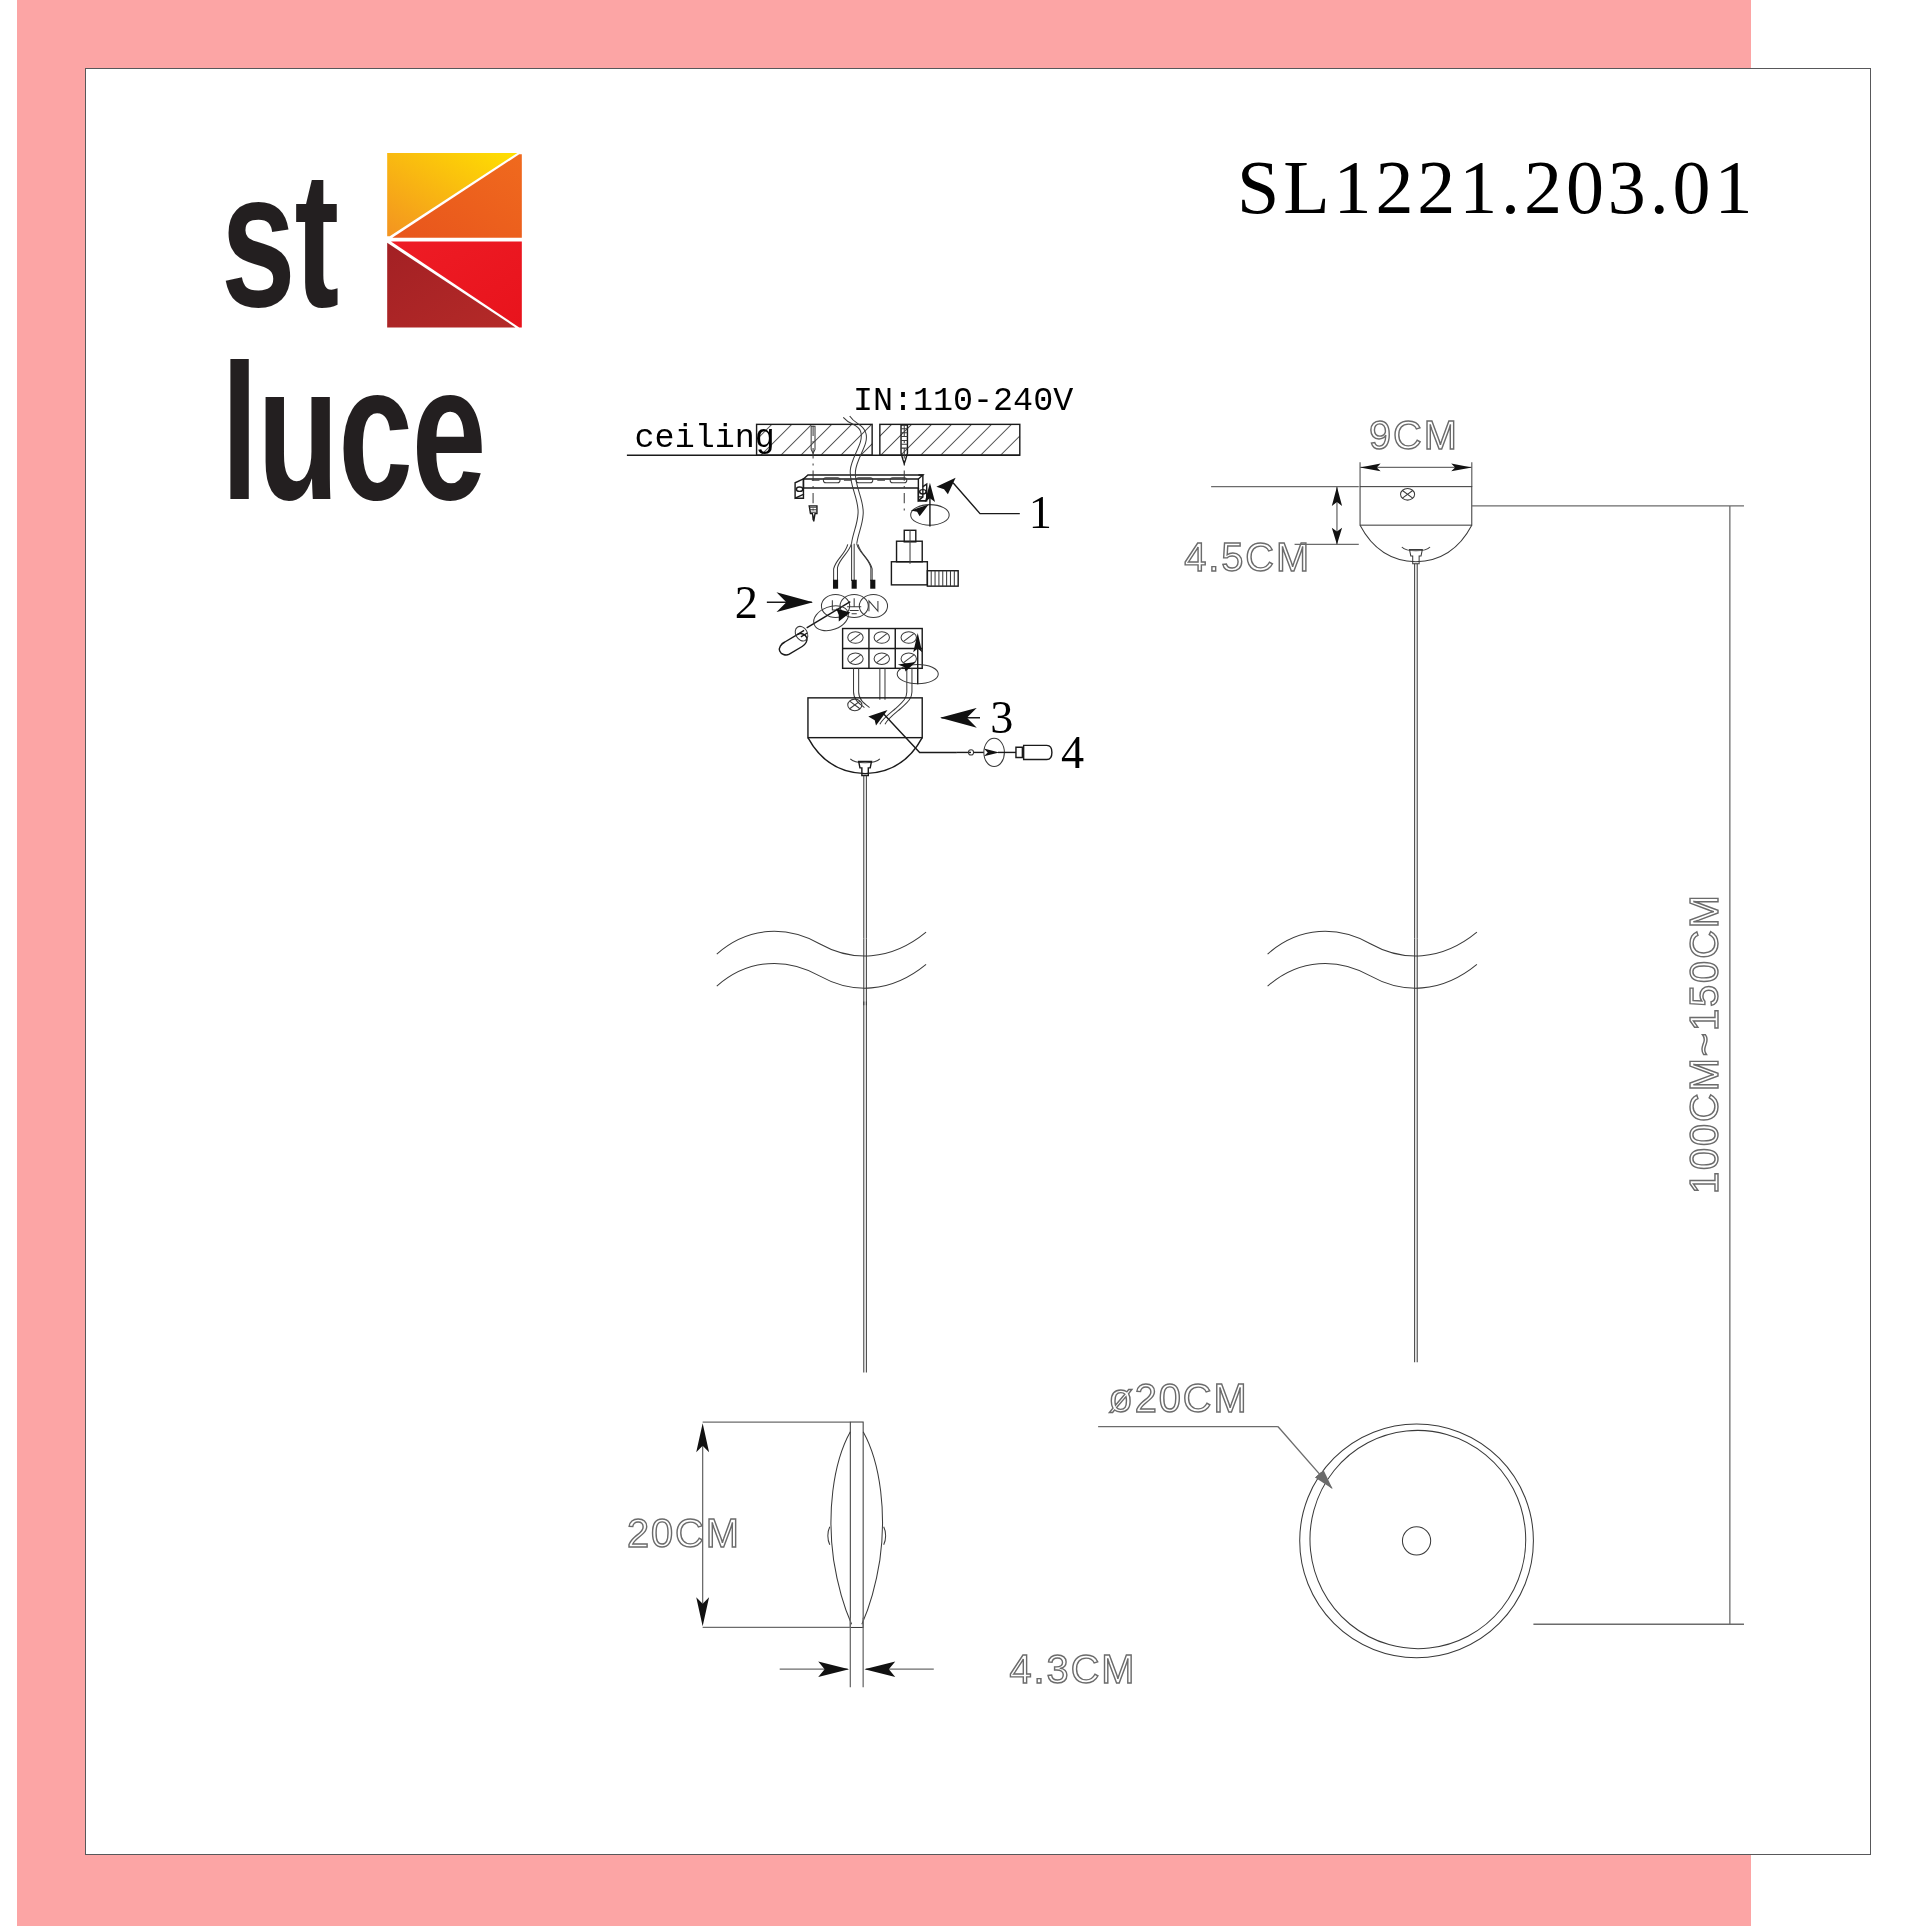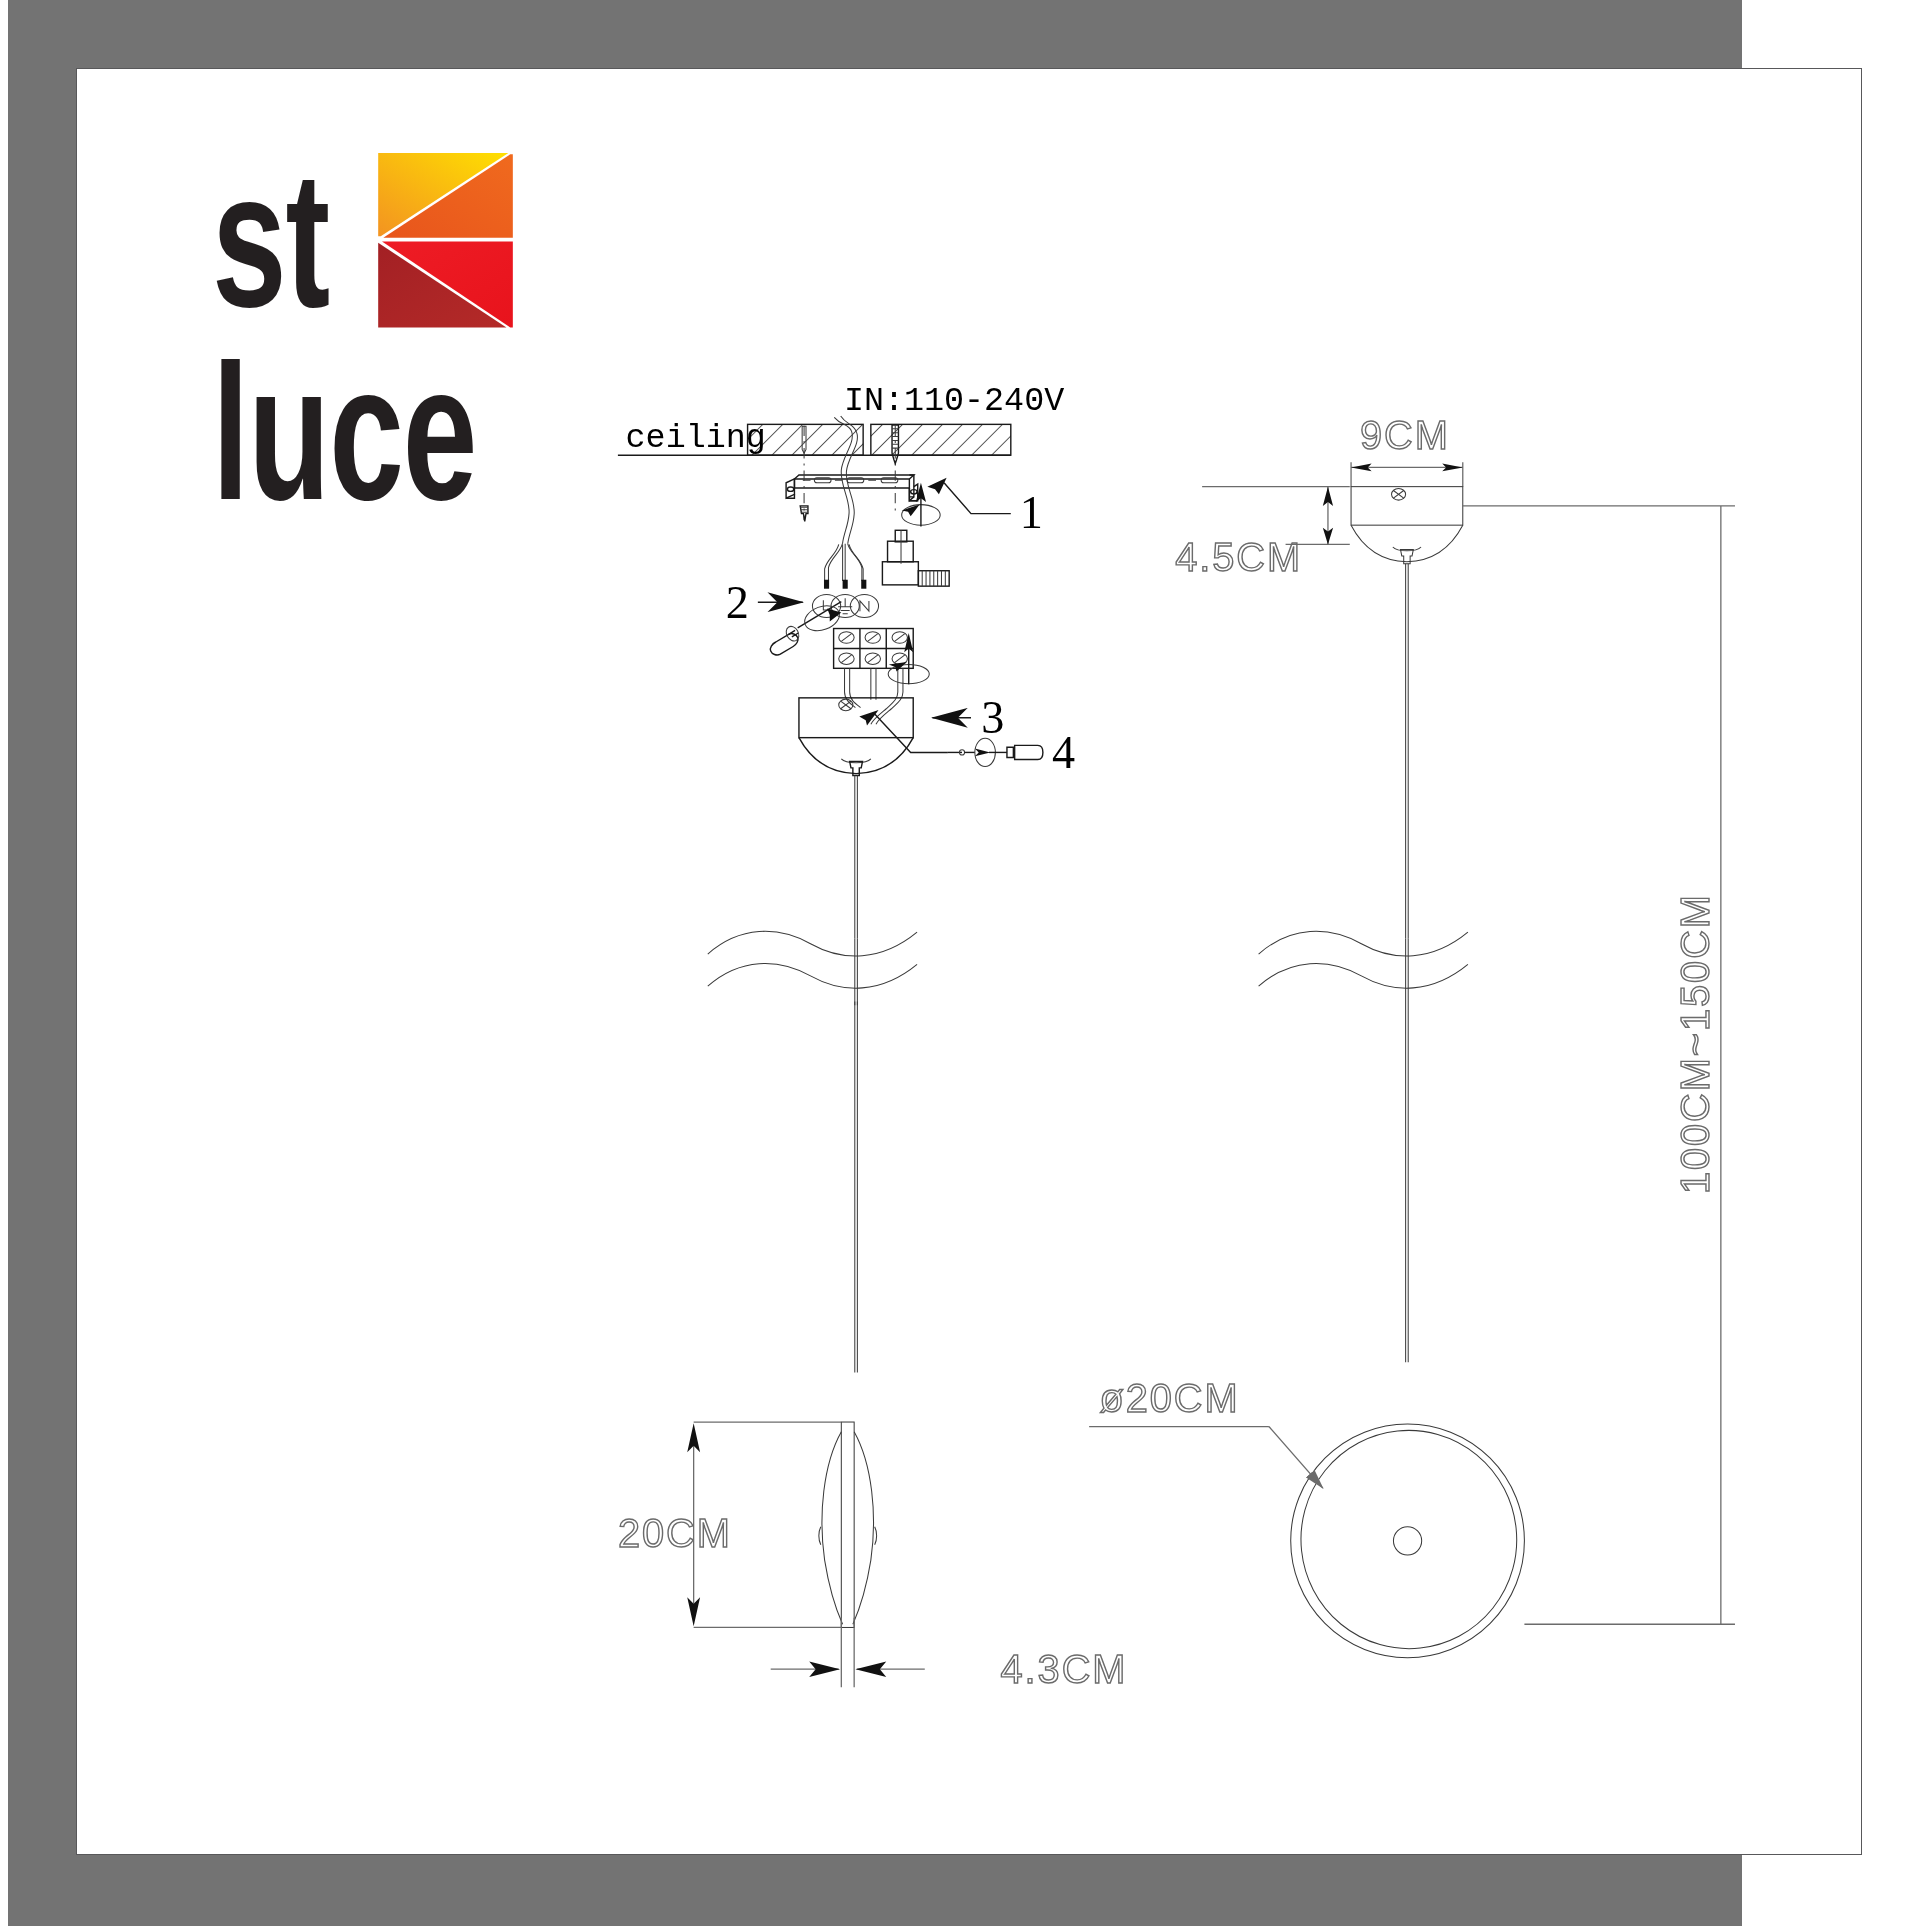--- a/index.html
+++ b/index.html
@@ -4,22 +4,22 @@
 <title>SL1221.203.01</title>
 <style>
   html,body{margin:0;padding:0;background:#ffffff;}
   body{
     width:1926px;height:1926px;
     font-family:"Liberation Serif", serif;
     overflow:hidden;
     position:relative;
   }
   #sheet{
-    position:absolute;left:8px;top:0;width:1734px;height:1926px;
-    background:#737373;
+    position:absolute;left:17px;top:0;width:1734px;height:1926px;
+    background:#fca5a5;
   }
   .frame{
     position:absolute;
     left:68px;top:68px;
     width:1786px;height:1787px;
     border:1.9px solid #58585a;
     box-sizing:border-box;
     background:#ffffff;
   }
   
@@ -112,20 +112,21 @@
       </defs>
 
       <polygon points="0,0 203,0 4,130 0,130" fill="url(#gTL)"></polygon>
       <polygon points="206,2 210,2 210,132 8,132" fill="url(#gTR)"></polygon>
 
       <polygon points="0,140 200,272 0,272" fill="url(#gBL)"></polygon>
       <polygon points="6,138 210,138 210,272 206,272" fill="url(#gBR)"></polygon>
     </svg>
   </div>
 
+  <div id="title">SL1221.203.01</div>
 
   <svg class="layer" viewBox="0 0 3000 3000">
     <defs>
       <pattern id="hatch45" width="22" height="22" patternUnits="userSpaceOnUse" patternTransform="rotate(45)">
         <rect width="22" height="22" fill="#fff"></rect>
         <line x1="0" y1="0" x2="0" y2="22" stroke="#1a1a1a" stroke-width="2.2"></line>
       </pattern>
       <marker id="ahFill" markerWidth="26" markerHeight="14" refX="25" refY="7" orient="auto">
         <path d="M0,0 L26,7 L0,14 L7,7 Z" fill="#111"></path>
       </marker>

